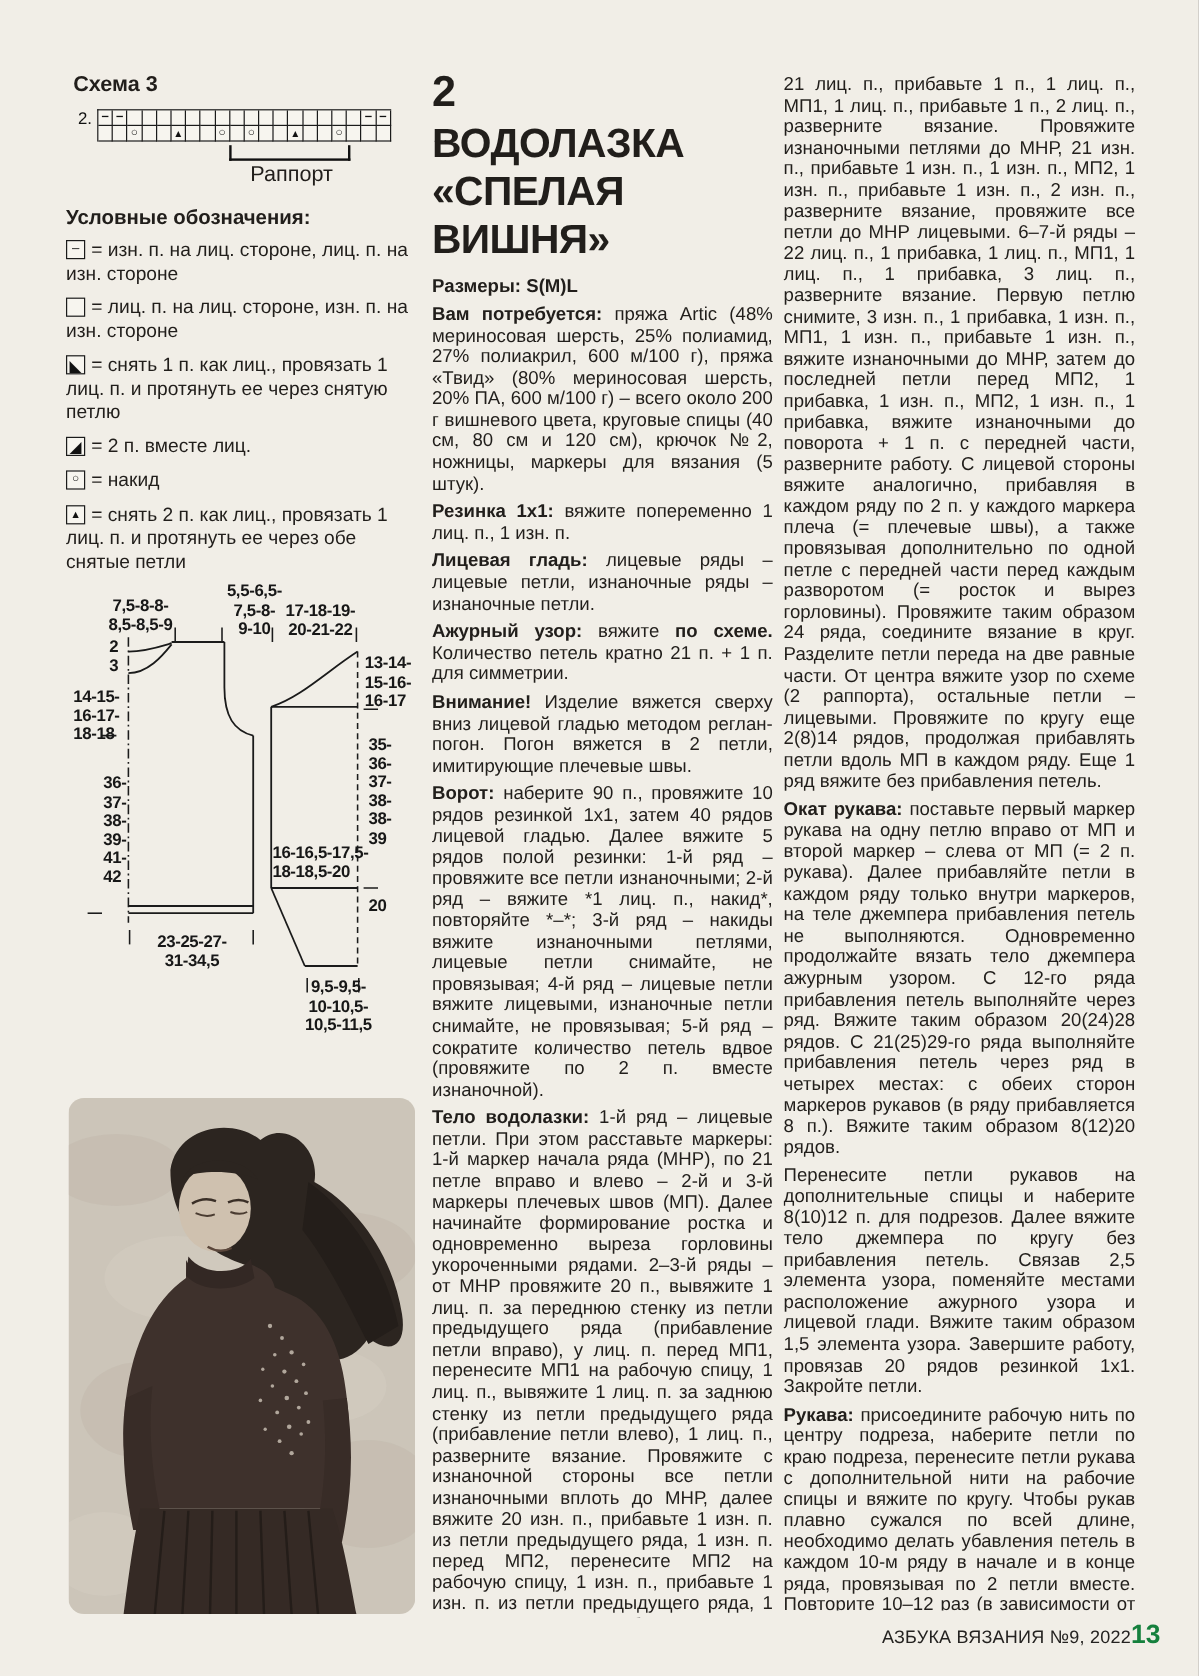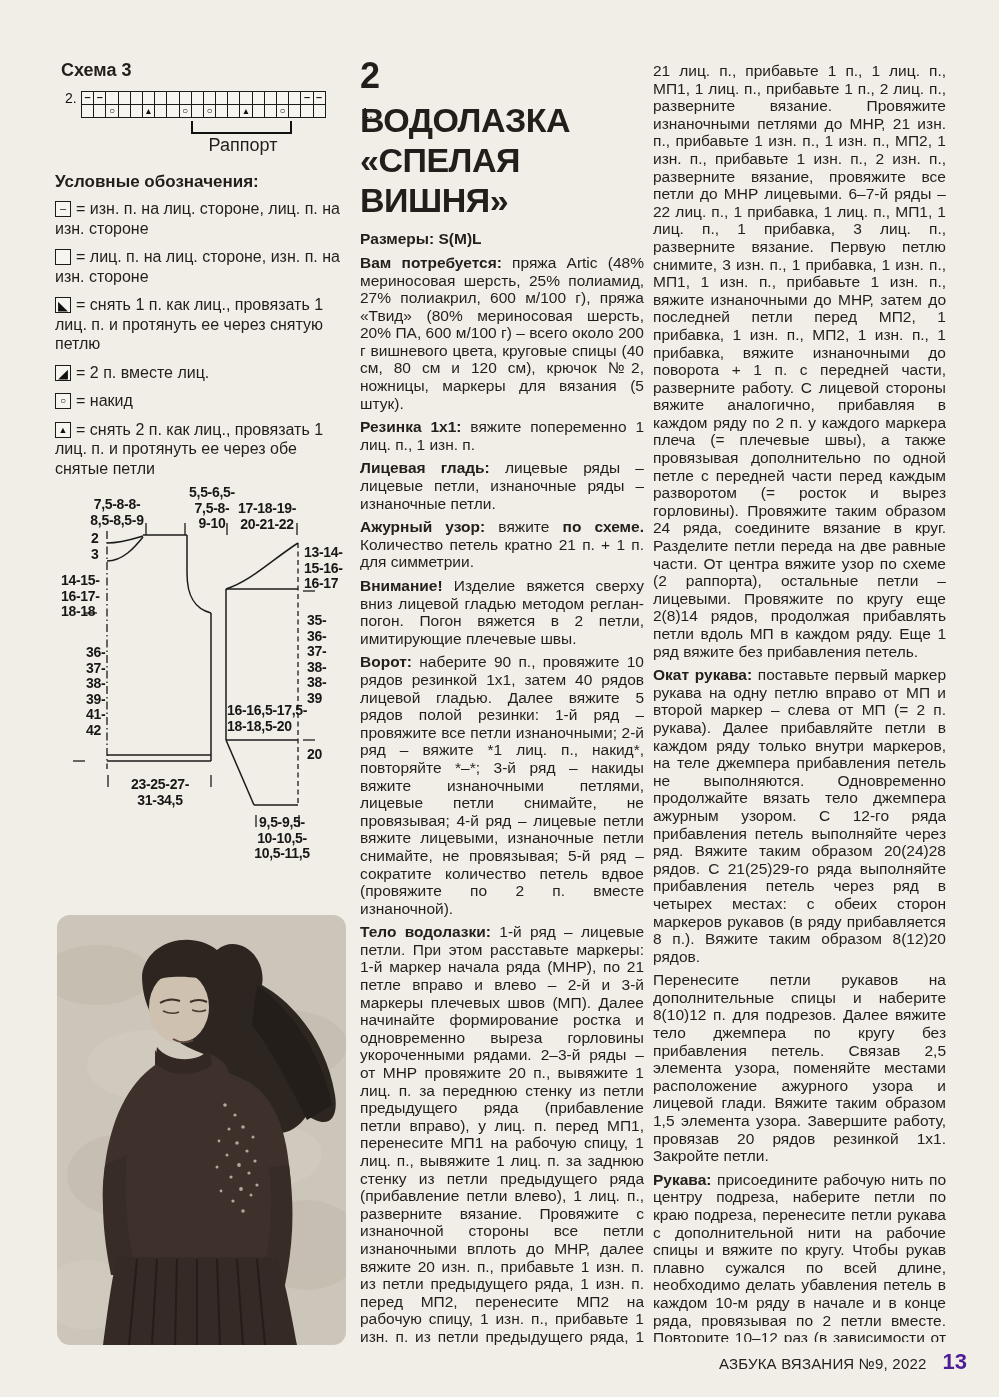--- a/index.html
+++ b/index.html
@@ -67,21 +67,21 @@
   .col .b{font-weight:bold;}
   .article-head{margin-bottom:10px;}
   .article-number{font-size:36px; font-weight:bold; line-height:1; margin:0 0 6px 0;}
   .article-title{font-size:34px; font-weight:bold; line-height:1.18; letter-spacing:-0.5px; margin:0 0 8px 0;}
   .article-byline{font-size:18px; line-height:1.2; letter-spacing:-0.4px; margin:0 0 10px 0; font-weight:normal;}
   .col1{left:360px; width:284px; height:1290px; overflow:hidden;}
   .col2{left:653px; top:62px; width:293px; height:1280px; overflow:hidden;}
   
   .footer{position:absolute; right:32px; top:1349px; display:flex; align-items:baseline;}
   .footer .mag{font-size:15px; letter-spacing:0.2px; color:#242220;}
-  .footer .pagenum{font-size:22px; font-weight:bold; margin-left:16px; color:#4c1d95;}
+  .footer .pagenum{font-size:22px; font-weight:bold; color:#15803d;}
 </style>
 </head>
 <body>
 
 <div class="page">
 
   <div class="chart-section">
     <div class="chart-title">Схема 3</div>
     <div class="chart-wrap">
       <span class="row-label top">2.</span>

